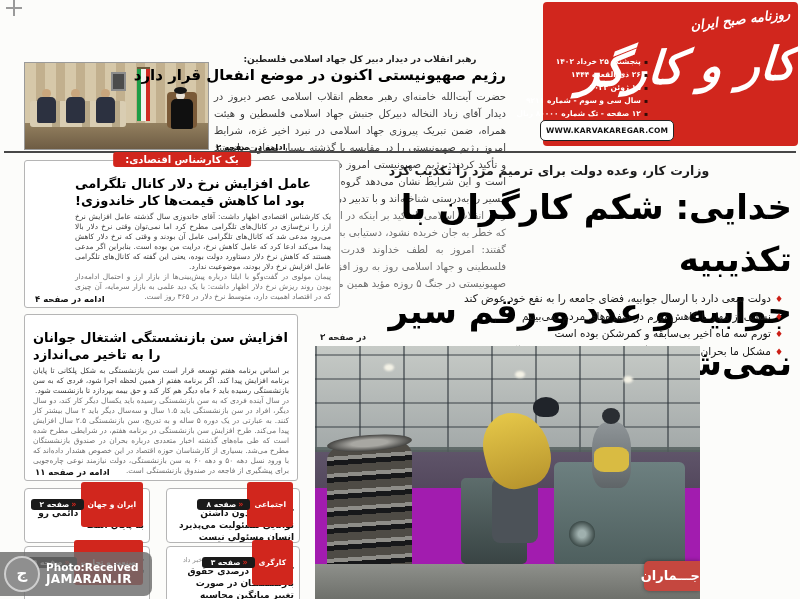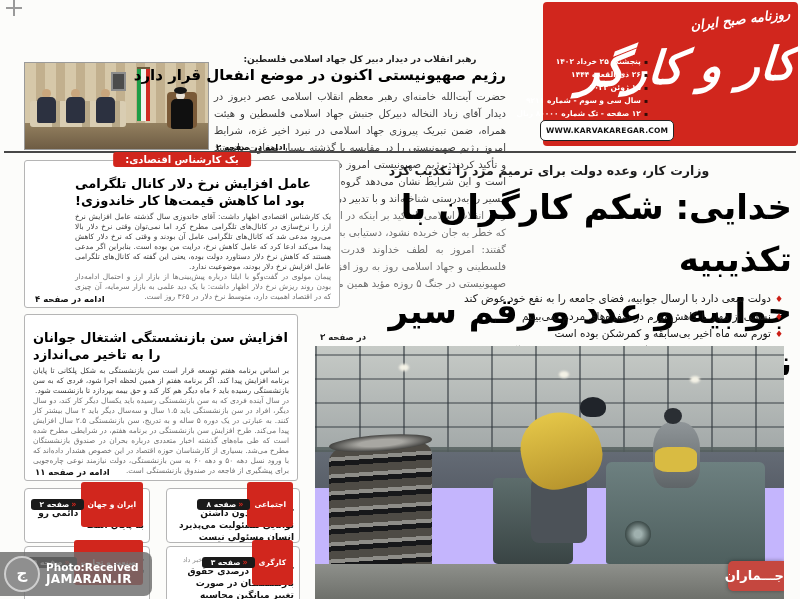--- a/index.html
+++ b/index.html
@@ -57,21 +57,21 @@
   
   .main-kicker{left:310px;top:163px;width:478px;text-align:center;font-size:12.5px;font-weight:bold;color:#1c1c1c;}
   .main-head{left:306px;top:181px;width:486px;text-align:right;color:#000;font-weight:bold;
              font-size:34px;line-height:52px;letter-spacing:-1px;}
   .bullets{right:17px;top:290px;width:430px;text-align:right;}
   .bullet-row{font-size:10.5px;font-weight:normal;color:#141414;line-height:16.5px;white-space:nowrap;}
   .bdia{color:#cb1e16;font-size:9px;margin-left:4px;}
   .photo-note{left:320px;top:332px;font-size:8.5px;font-weight:bold;color:#222;}
 
   
-  .photo-main{left:315px;top:346px;width:469px;height:253px;overflow:hidden;background:#c4b5fd;}
+  .photo-main{left:315px;top:346px;width:385px;height:253px;overflow:hidden;background:#a21caf;}
   .pm-windows{position:absolute;left:0;right:0;top:0;height:42%;
       background:repeating-linear-gradient(90deg,rgba(45,52,58,.55) 0 2px,rgba(0,0,0,0) 2px 44px),
                  repeating-linear-gradient(0deg,rgba(45,52,58,.45) 0 2px,rgba(0,0,0,0) 2px 24px),
                  linear-gradient(#c6cac6,#a2a8a8);}
   .pm-lamp{position:absolute;width:10px;height:7px;background:#f4f2e6;border-radius:50%;filter:blur(1px);}
   .pm-midband{position:absolute;left:0;right:0;top:40%;height:16%;
       background:linear-gradient(#55605f,#46504f);opacity:.85;}
   .pm-machine-r{position:absolute;right:4%;top:46%;width:34%;height:40%;background:linear-gradient(#6d8080,#4e5f5e);
       border-radius:6px 6px 3px 3px;}
   .pm-machine-r:after{content:"";position:absolute;left:12%;top:58%;width:26px;height:26px;border-radius:50%;

